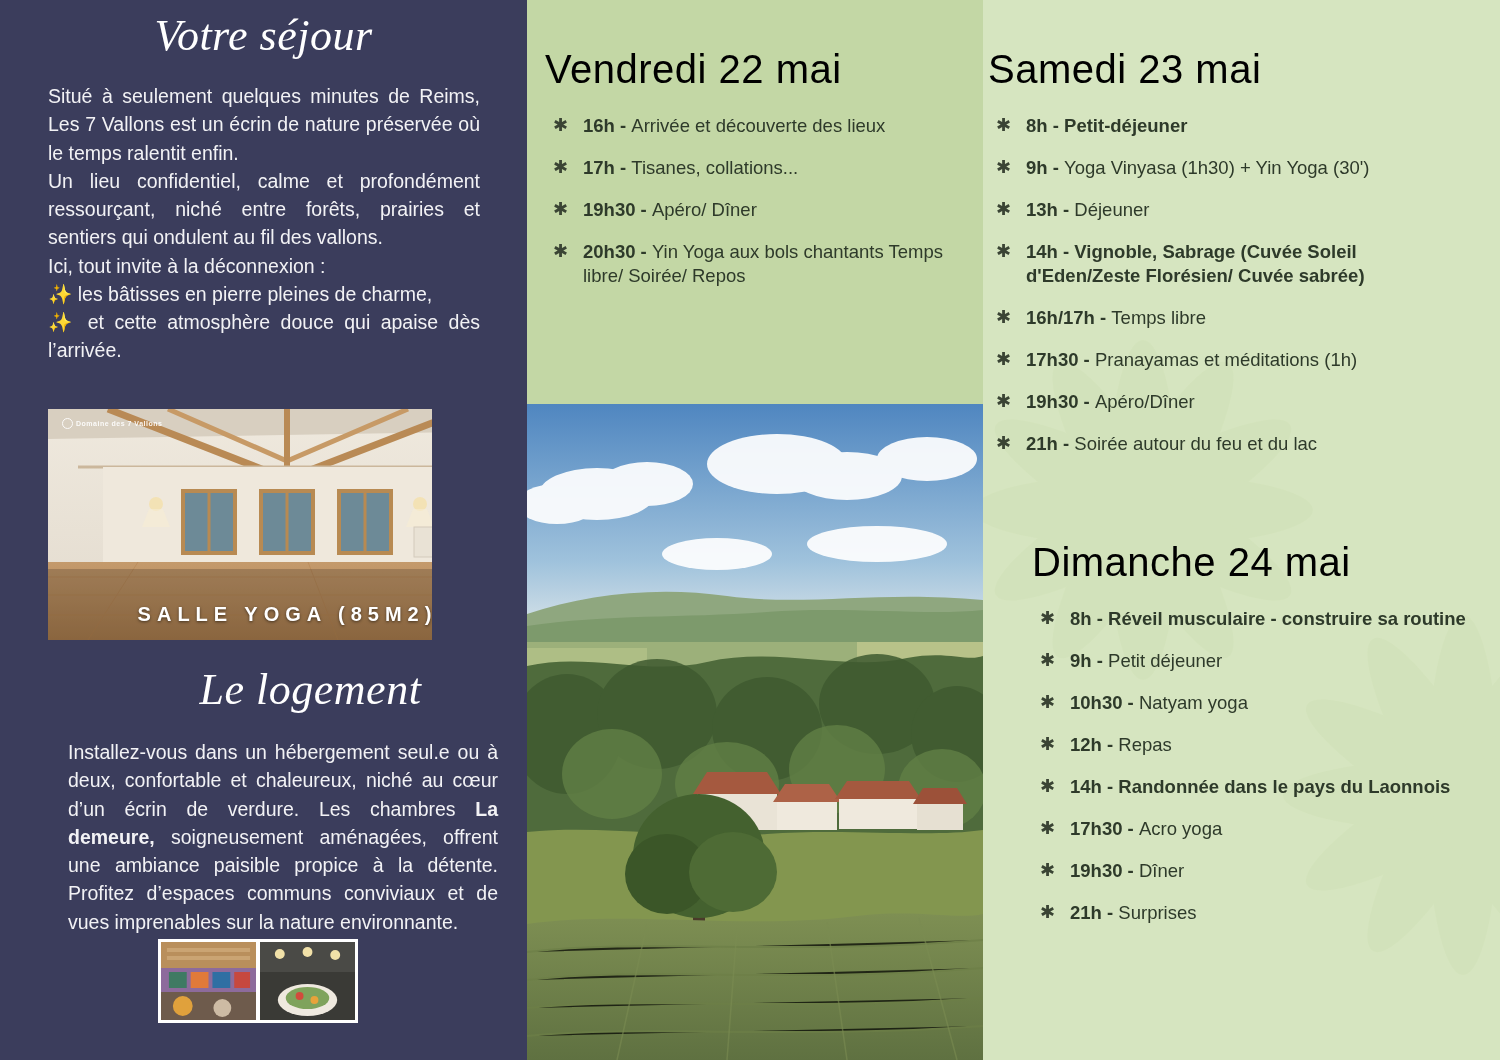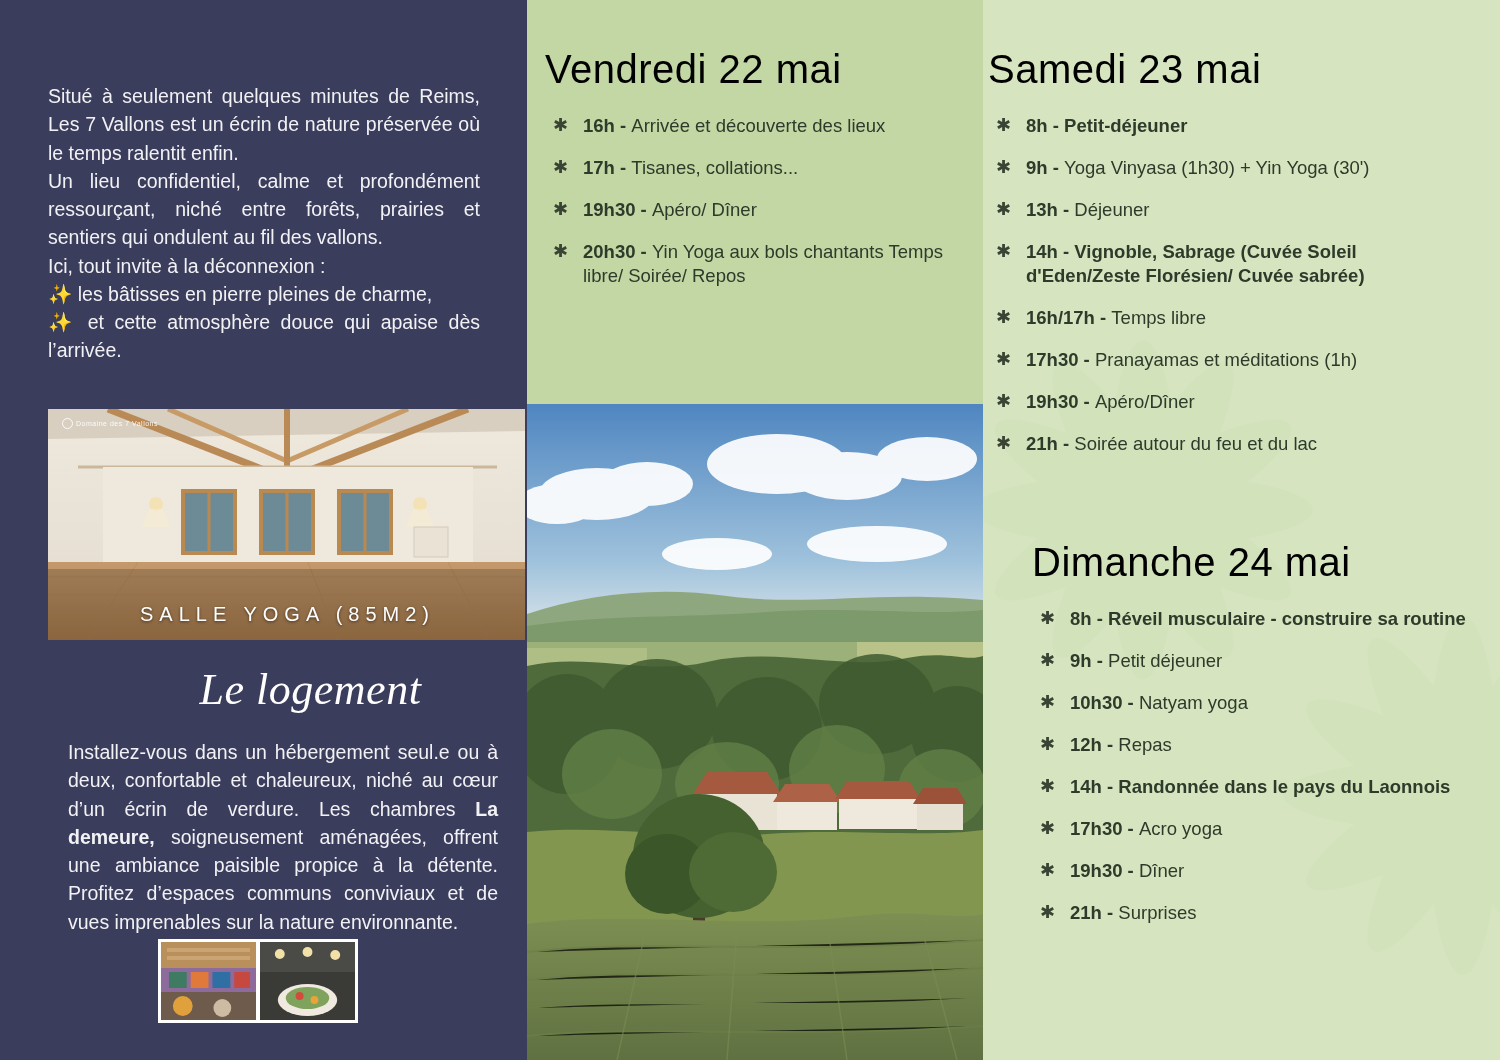--- a/index.html
+++ b/index.html
@@ -54,23 +54,24 @@
     left: 48px; top: 82px;
     width: 432px;
   }
   .sejour-text p { margin: 0; }
   .sparkle { color: #f7e9a0; }
 
   
   .yoga-photo {
     position: absolute;
     left: 48px; top: 409px;
-    width: 477px;
+    width: 384px;
     height: 231px;
     overflow: hidden;
+    font-weight: bold;
   }
   .yoga-caption {
     position: absolute;
     left: 0; bottom: 14px;
     width: 479px;
     text-align: center;
     color: #ffffff;
     font-size: 20px;
     letter-spacing: 6px;
     text-shadow: 0 1px 3px rgba(0,0,0,.55);
@@ -195,20 +196,21 @@
   .samedi-list li { margin-bottom: 17px; }
   .dimanche-list li { margin-bottom: 17px; }
 </style>
 </head>
 <body>
 
 <div id="page">
 
   <div class="left-col">
 
+    <div class="serif-title title-sejour">Votre séjour</div>
 
     <div class="sejour-text body-text">
       <p>Situé à seulement quelques minutes de Reims, Les 7 Vallons est un écrin de nature préservée où le temps ralentit enfin.</p>
       <p> Un lieu confidentiel, calme et profondément ressourçant, niché entre forêts, prairies et sentiers qui ondulent au fil des vallons.</p>
       <p>Ici, tout invite à la déconnexion :</p>
       <p>
         <span class="sparkle">✨</span>
         <span>les bâtisses en pierre pleines de charme,</span>
       </p>
       <p>

